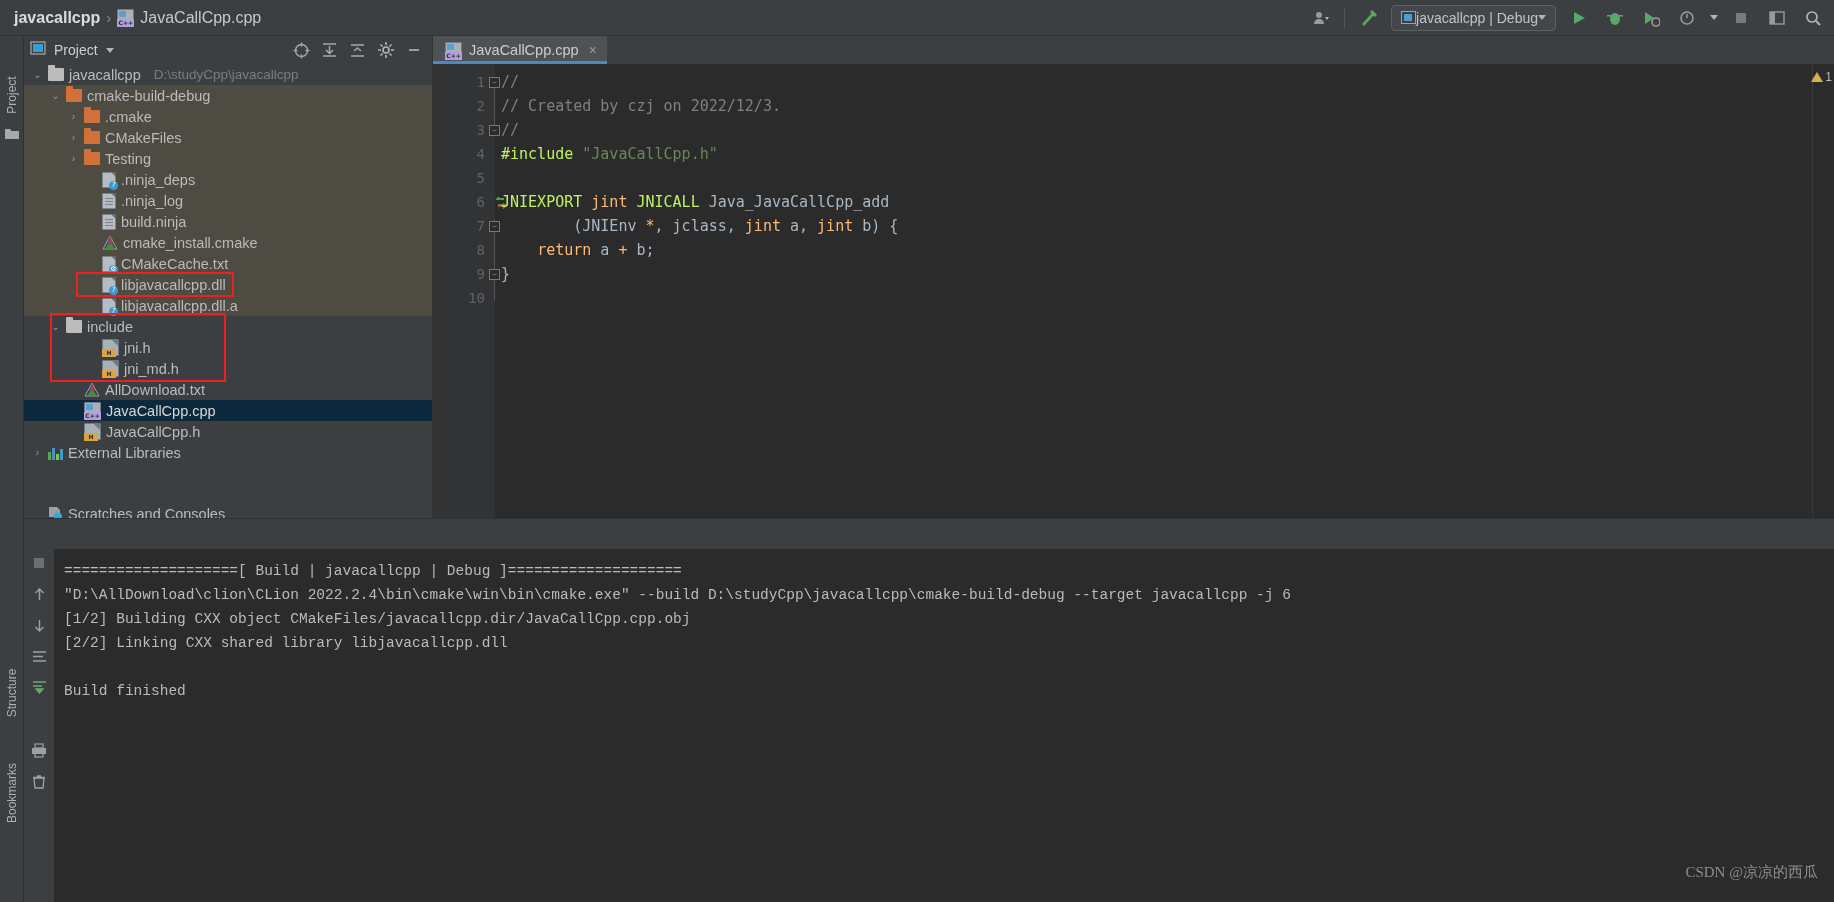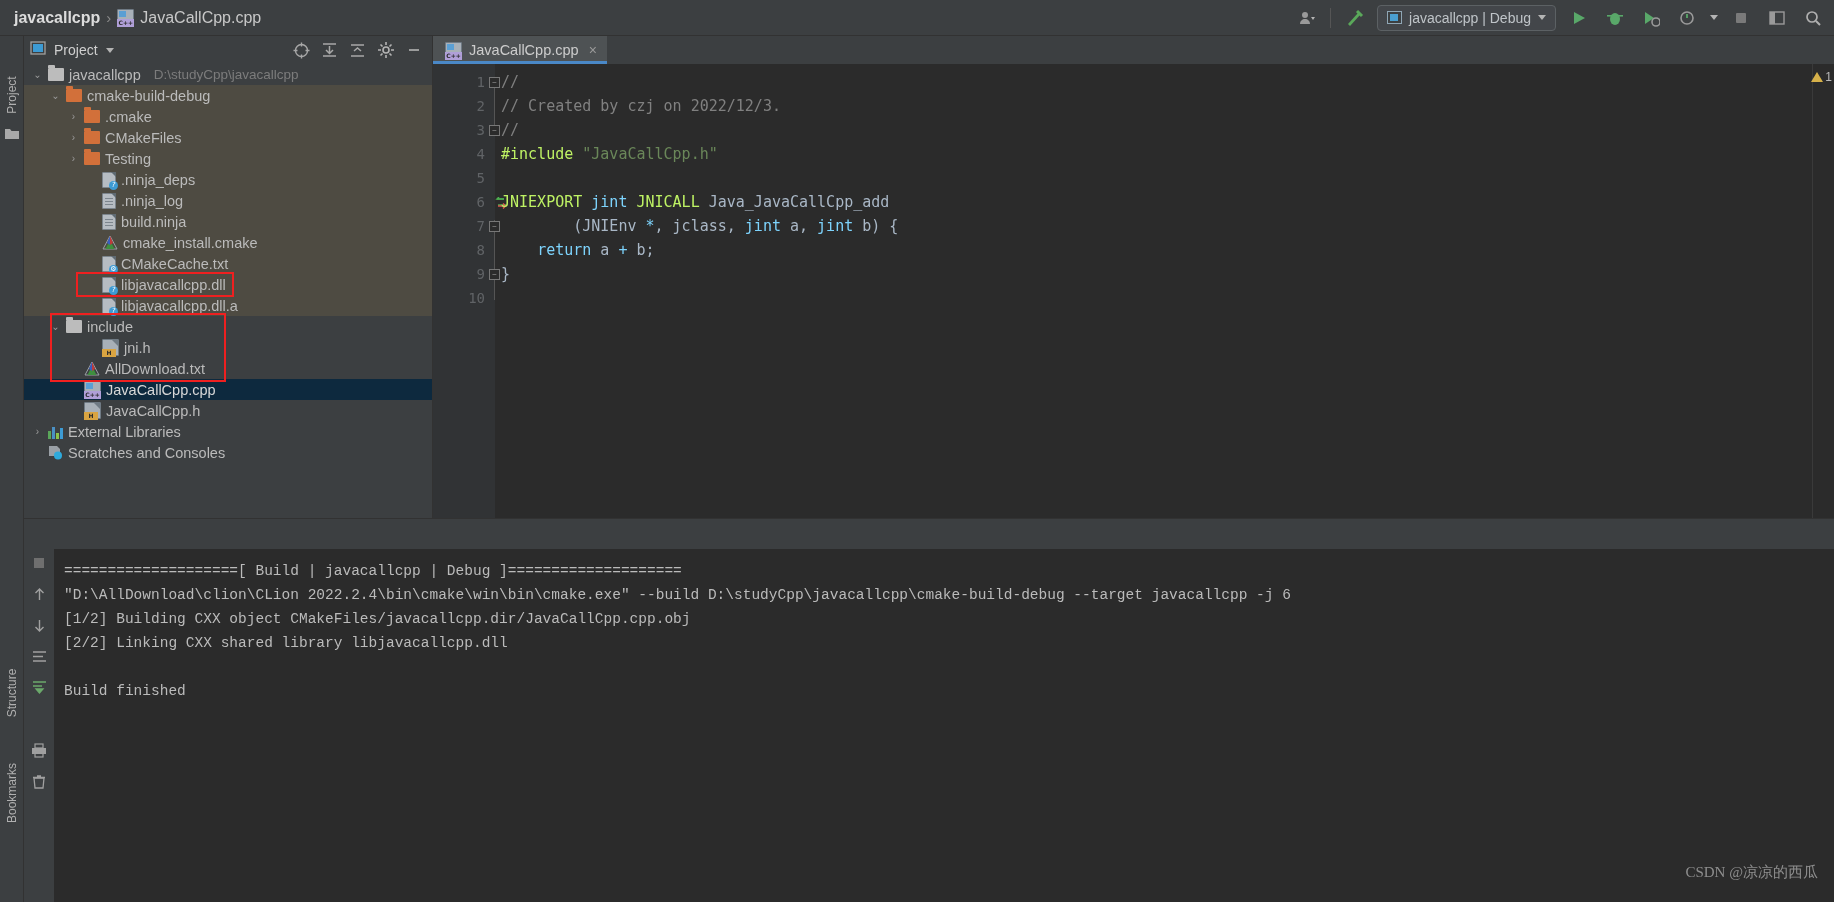--- a/index.html
+++ b/index.html
@@ -49,21 +49,21 @@
     width:14px; height:8px; background:#d9a441; color:#2b2b2b;
     font-size:6px; line-height:8px; text-align:center;
     font-family:"DejaVu Sans", sans-serif; font-weight:bold;
   }
 
   .topright { margin-left: auto; display: flex; align-items: center; gap: 10px; padding-right: 8px; }
   .tb-ico { width: 26px; height: 26px; display:flex; align-items:center; justify-content:center; }
   .tb-sep { width:1px; height:20px; background:#555; }
 
   .runcfg {
-    display:flex; align-items:center; gap:7px;
+    display:flex; align-items:center; 
     border:1px solid #5c6164; border-radius:4px;
     height:26px; padding:0 9px; background:#43464a;
   }
   .runcfg-label { color:#bfc4c8; font-size:14px; white-space:nowrap; }
   .win-ico { width:15px;height:13px;border:1px solid #8fa6b5;background:#3c3f41;position:relative;}
   .win-ico::after{content:"";position:absolute;left:2px;top:2px;width:8px;height:7px;background:#4a9fd0;}
 
   .caret { width:0;height:0;border-left:4px solid transparent;border-right:4px solid transparent;border-top:5px solid #b4b4b4; }
 
   
@@ -159,21 +159,21 @@
     font-family:"DejaVu Sans Mono", monospace; font-size:14px; color:#606366;
   }
   .gline { height:24px; line-height:24px; padding-right:10px; position:relative; width:100%; text-align:right;}
   .gmark { position:absolute; right:-13px; top:4px; }
   #codecol { flex:1; position:relative; padding-top:6px; }
   .cline {
     height:24px; line-height:24px; font-family:"DejaVu Sans Mono", monospace;
     font-size:15px; color:#a9b7c6; white-space:pre; padding-left:6px;
   }
   .cmt{color:#808080;}
-  .kw{color:#7dd3fc;}
+  .kw{color:#fdba74;}
   .str{color:#6a8759;}
   .mac{color:#bef264;}
   .fn{color:#a9b7c6;}
   #foldbar{position:absolute;left:-6px;top:6px;width:14px;height:100%;}
   .fold{position:absolute;width:11px;height:11px;border:1px solid #777;color:#999;font-size:8px;
         line-height:9px;text-align:center;background:#2b2b2b;}
   .foldline{position:absolute;left:5px;width:1px;background:#555;}
   #editor-rightrail{
     position:absolute; right:0; top:28px; width:22px; bottom:0; background:#2b2b2b;
     border-left:1px solid #3a3a3a;
@@ -422,20 +422,25 @@
       <div class="row" style="padding-left: 26px;">
         <span class="arrow">⌄</span>
         <span class="folder"></span>
         <span>include</span>
       </div>
       <div class="row" style="padding-left: 62px;">
         <span class="arrow none">›</span>
         <span class="ico-h"></span>
         <span>jni.h</span>
       </div>
+      <div class="row" style="padding-left: 62px;">
+        <span class="arrow none">›</span>
+        <span class="ico-h"></span>
+        <span>jni_md.h</span>
+      </div>
       <div class="row" style="padding-left: 44px;">
         <span class="arrow none">›</span>
         <span class="cmake-ico"><svg width="16" height="14" viewBox="0 0 16 14">
             <path d="M8 0 L15 13 L1 13 Z" fill="none" stroke="#9aa0a6" stroke-width="1"></path>
             <path d="M8 4 L12.5 13 L3.5 13 Z" fill="#3f8f3f"></path>
             <path d="M8 0 L11 7 L8 9 Z" fill="#c03a3a"></path>
             <path d="M8 0 L5 7 L8 9 Z" fill="#3a5ec0"></path>
           </svg></span>
         <span>AllDownload.txt</span>
       </div>
@@ -452,21 +457,21 @@
       <div class="row" style="padding-left: 8px;">
         <span class="arrow">›</span>
         <span class="lib-ico">
           <i style="height:8px;background:#5aa65a"></i>
           <i style="height:12px;background:#4a90c4"></i>
           <i style="height:6px;background:#8bc34a"></i>
           <i style="height:11px;background:#3d9bd4"></i>
         </span>
         <span>External Libraries</span>
       </div>
-      <div class="row" style="padding-left: 8px;">
+      <div class="row" style="padding-left: 8px; margin-top: 40px;">
         <span class="arrow none">›</span>
         <span class="scratch-ico"><svg width="15" height="15" viewBox="0 0 15 15">
             <path d="M1 1h8l3 3v7H1z" fill="#9aa0a6"></path>
             <circle cx="10" cy="10.5" r="4" fill="#2eaadc"></circle>
           </svg></span>
         <span>Scratches and Consoles</span>
       </div>
       <div class="redbox" style="top: 208px; left: 52px; width: 158px; height: 25px; border-color: rgb(239, 32, 32);"></div>
       <div class="redbox" style="top: 249px; left: 26px; width: 176px; height: 69px; border-color: rgb(239, 32, 32);"></div>
     </div>

